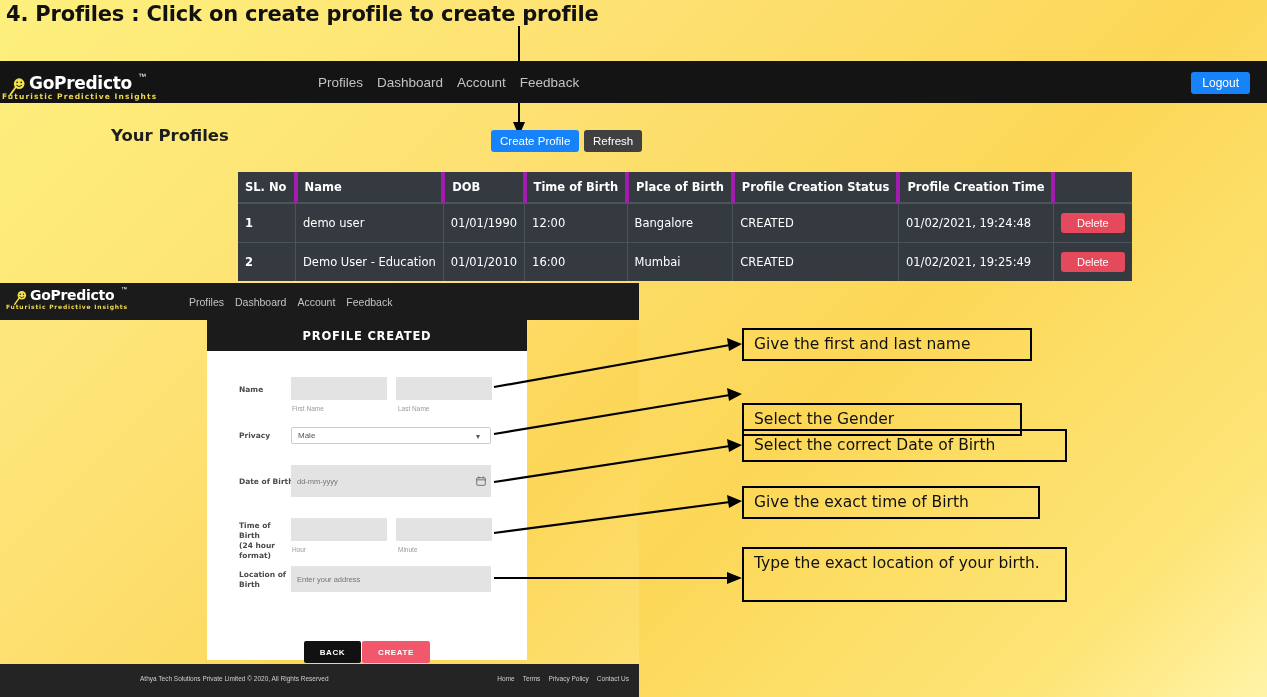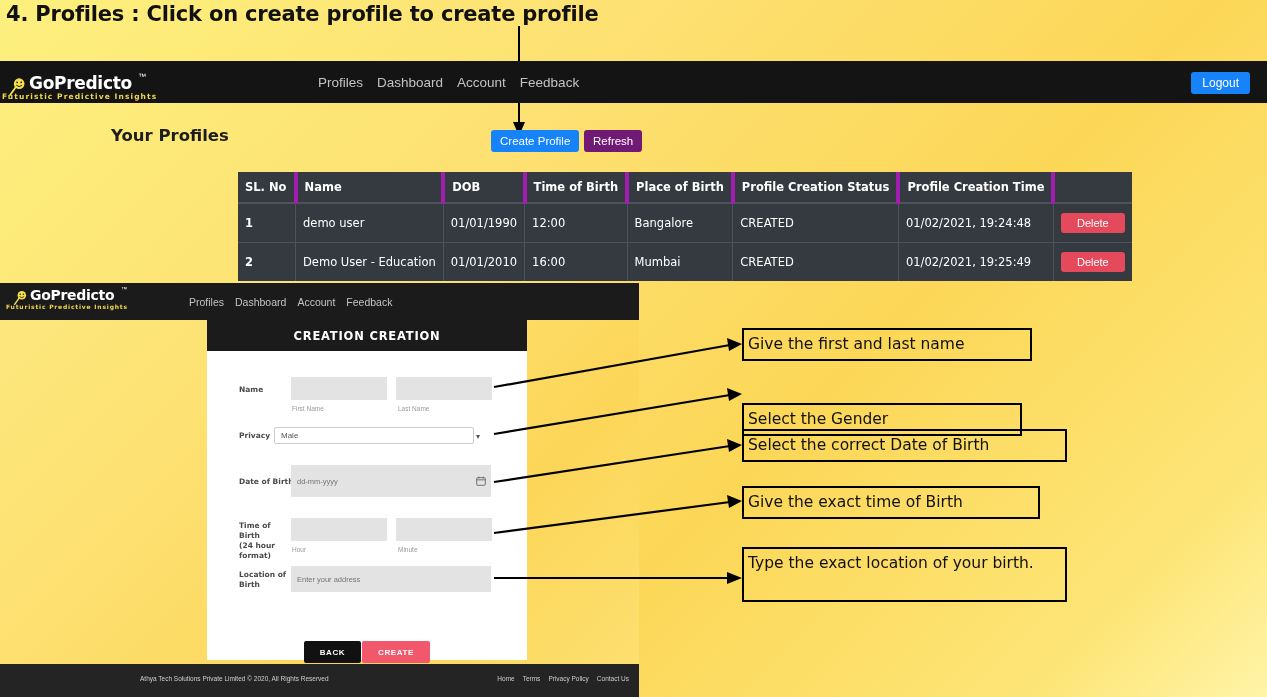--- a/index.html
+++ b/index.html
@@ -56,21 +56,21 @@
 
   
   #create-profile-button {
     position:absolute; left:491px; top:130px;
     background:#1683fb; color:#fff; border:none; border-radius:3px;
     font-size:11.5px; padding:5px 9px; cursor:pointer;
     font-family:"Liberation Sans", sans-serif;
   }
   #refresh-button {
     position:absolute; left:584px; top:130px;
-    background:#701a75; color:#fff; border:none; border-radius:3px;
+    background:#404040; color:#fff; border:none; border-radius:3px;
     font-size:11.5px; padding:5px 9px; cursor:pointer;
     font-family:"Liberation Sans", sans-serif;
   }
 
   
   #title-pointer { position:absolute; left:505px; top:26px; width:28px; height:110px; }
 
   
   #profiles-table {
     position:absolute; left:238px; top:172px; width:799px;
@@ -139,21 +139,21 @@
   .fld {
     position:absolute; background:#e3e3e3; border:none;
     font-size:7.5px; color:#777; padding:0 6px;
     font-family:"Liberation Sans", sans-serif;
   }
   .sublabel {
     position:absolute; color:#9a9a9a; font-size:6.5px;
     font-family:"Liberation Sans", sans-serif;
   }
   #gender-select {
-    position:absolute; left:274px; top:427px; width:200px; height:17px;
+    position:absolute; left:291px; top:427px; width:200px; height:17px;
     background:#fff; border:1px solid #ccc; border-radius:2px;
     font-size:8px; color:#555; padding:0 6px;
     font-family:"Liberation Sans", sans-serif; appearance:none;
   }
   #gender-chevron {
     position:absolute; left:476px; top:432px; font-size:8px; color:#555;
     pointer-events:none;
   }
   #dob-cal-icon { position:absolute; left:476px; top:476px; }
 
@@ -179,21 +179,21 @@
     font-family:"Liberation Sans", sans-serif;
   }
   #footer-links {
     position:absolute; right:10px; top:11px; display:flex; gap:8px;
   }
   #footer-links a { color:#cfcfcf; font-size:6.5px; text-decoration:none; }
 
   
   .callout {
     position:absolute; border:2px solid #000; background:transparent;
-    color:#111; font-size:15.5px; padding:5px 4px;
+    color:#111; font-size:15.5px; padding:5px 10px;
     font-family:"DejaVu Sans", sans-serif; line-height:18px;
   }
   #arrows-layer {
     position:absolute; left:0; top:0; width:1267px; height:697px;
     pointer-events:none;
   }
 </style>
 </head>
 <body>
 
@@ -288,21 +288,21 @@
     </div>
     <div id="inner-nav-links">
       <a href="#">Profiles</a>
       <a href="#">Dashboard</a>
       <a href="#">Account</a>
       <a href="#">Feedback</a>
     </div>
   </div>
 
   <div id="form-card">
-    <div id="form-card-header">CREATION CREATION</div>
+    <div id="form-card-header">PROFILE CREATED</div>
   </div>
 
   <div id="inner-footer">
     <div id="footer-copy">Athya Tech Solutions Private Limited © 2020, All Rights Reserved</div>
     <div id="footer-links">
       <a href="#">Home</a>
       <a href="#">Terms</a>
       <a href="#">Privacy Policy</a>
       <a href="#">Contact Us</a>
     </div>

